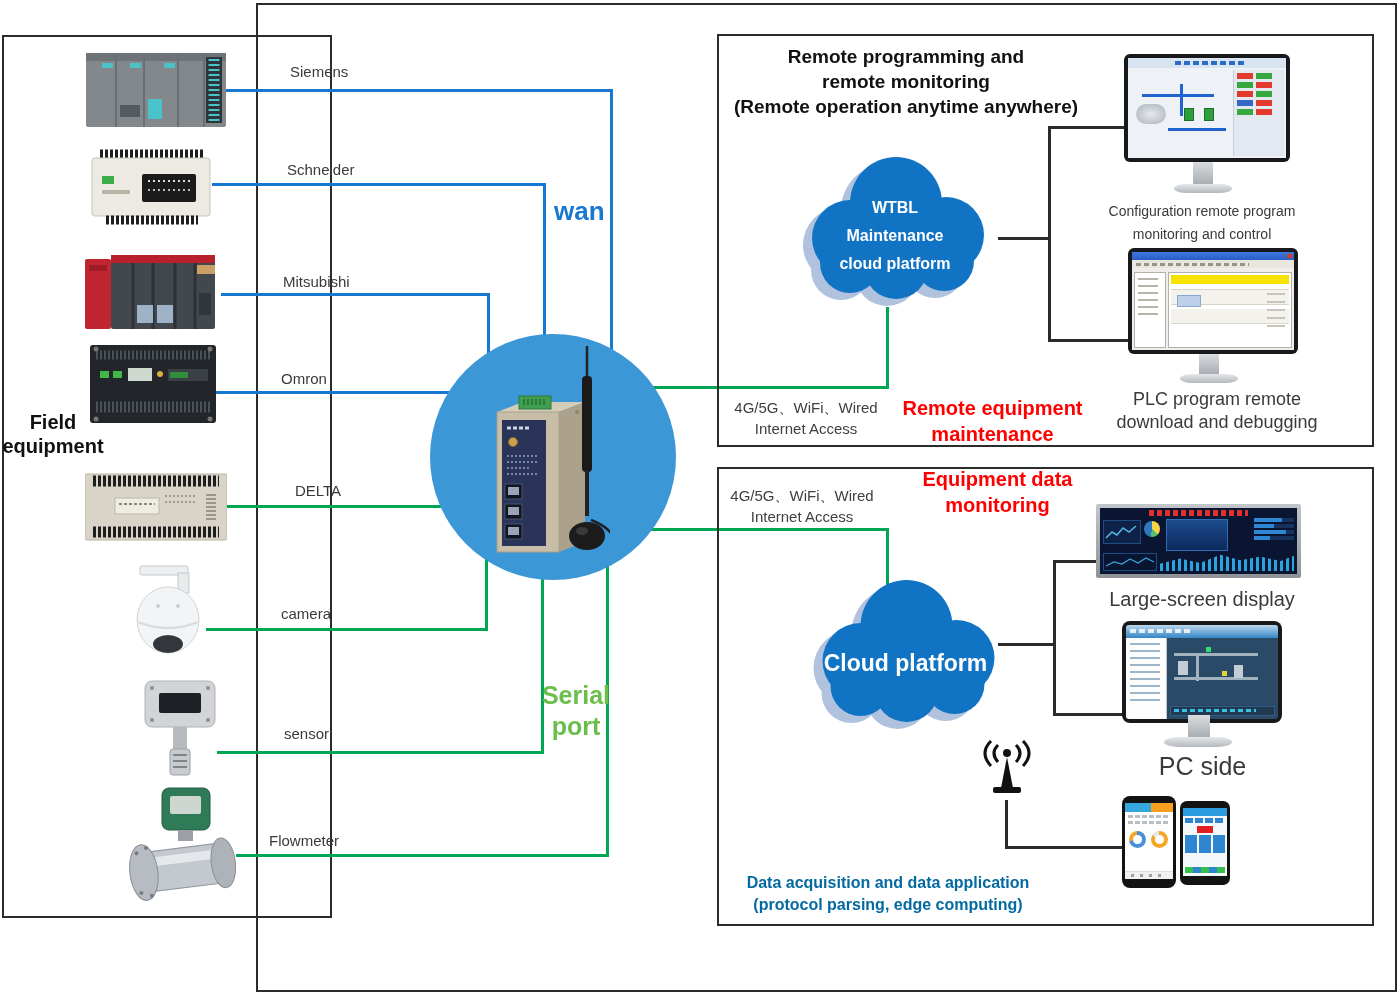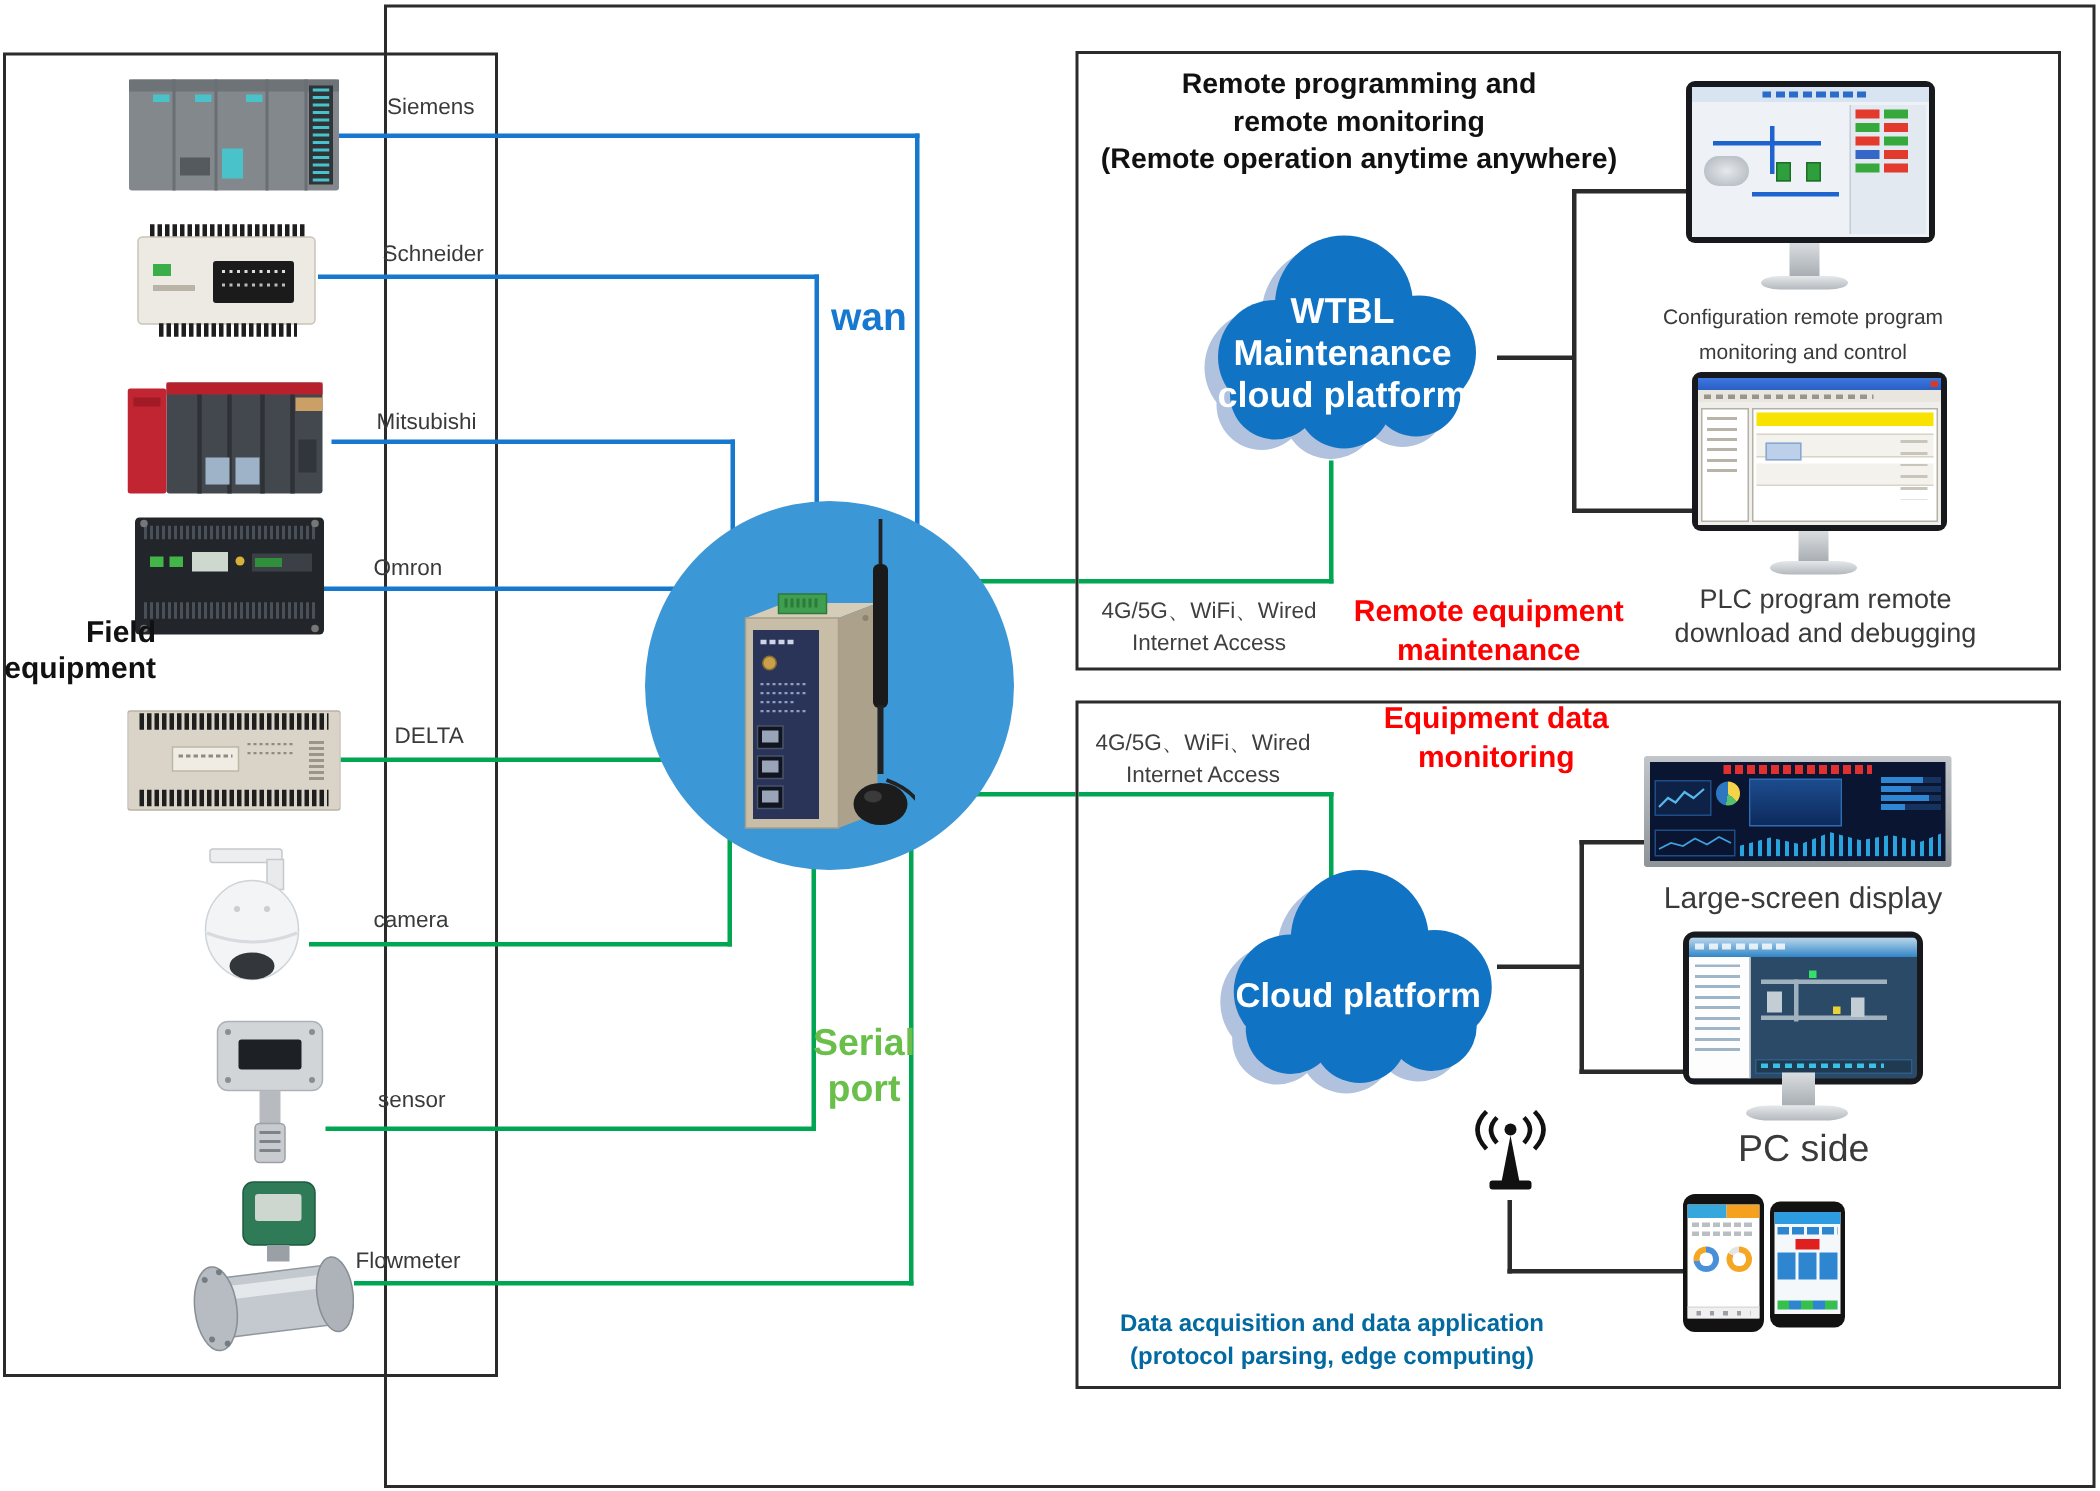--- a/index.html
+++ b/index.html
@@ -15,21 +15,21 @@
          font-family:"Liberation Sans",sans-serif;color:#3a3a3a;}
   .abs{position:absolute;}
   .box{position:absolute;border:2px solid var(--dark);background:transparent;}
   .hline{position:absolute;height:3px;}
   .vline{position:absolute;width:3px;}
   .blue{background:var(--blue);}
   .green{background:var(--green);}
   .darkline{background:var(--dark);}
   .pre{white-space:pre-line;}
   .ctr{text-align:center;}
-  .devlbl{position:absolute;font-size:15px;color:#3a3a3a;}
+  .devlbl{position:absolute;font-size:15px;color:#3a3a3a;margin-left:32px;}
   .caption{position:absolute;color:#3a3a3a;}
   .redlbl{position:absolute;color:var(--red);font-weight:bold;font-size:20px;line-height:26px;text-align:center;white-space:pre-line;}
   .accesslbl{position:absolute;font-size:15px;line-height:21px;color:#3f3f3f;text-align:center;white-space:pre-line;}
   .cloudtxt{position:absolute;inset:0;display:flex;align-items:center;justify-content:center;
             color:#fff;font-weight:bold;text-align:center;white-space:pre-line;}
   
   .mon-frame{position:absolute;background:#17191c;border-radius:6px;padding:4px;}
   .mon-screen{position:relative;width:100%;height:100%;overflow:hidden;}
   .mon-neck{position:absolute;background:linear-gradient(#dadde0,#a8aeb3);}
   .mon-base{position:absolute;background:linear-gradient(#e5e8ea,#b4b9be);border-radius:45%/100%;}
@@ -185,21 +185,21 @@
 
   <div class="devlbl" style="left:258px;top:63px;">Siemens</div>
   <div class="devlbl" style="left:255px;top:161px;">Schneider</div>
   <div class="devlbl" style="left:251px;top:273px;">Mitsubishi</div>
   <div class="devlbl" style="left:249px;top:370px;">Omron</div>
   <div class="devlbl" style="left:263px;top:482px;">DELTA</div>
   <div class="devlbl" style="left:249px;top:605px;">camera</div>
   <div class="devlbl" style="left:252px;top:725px;">sensor</div>
   <div class="devlbl" style="left:237px;top:832px;">Flowmeter</div>
 
-  <div class="abs pre ctr" style="left:2px;top:410px;width:102px;font-size:20px;font-weight:bold;color:#111;line-height:24px;text-align:right;">Field
+  <div class="abs pre ctr" style="left:2px;top:410px;width:102px;font-size:20px;font-weight:bold;color:#111;line-height:24px;">Field
 equipment</div>
 
   <div class="abs" style="left:430px;top:334px;width:246px;height:246px;border-radius:50%;background:var(--circle);"></div>
   <div class="abs" style="left:493px;top:394px;">
     <svg width="100" height="164">
       <polygon points="4,18 30,8 92,8 66,18" fill="#d6cdb8"></polygon>
       <polygon points="66,18 92,8 92,148 66,158" fill="#aca28b"></polygon>
       <rect x="4" y="18" width="62" height="140" fill="#c8bea7" stroke="#a89f8a"></rect>
       <rect x="9" y="26" width="44" height="126" fill="#2a3459"></rect>
       <path d="M14 34 H36" stroke="#cfd4e8" stroke-width="3" stroke-dasharray="4 2"></path>
@@ -253,21 +253,21 @@
       </g>
       <g fill="#1173c4">
         <circle cx="62" cy="95" r="38"></circle>
           <circle cx="108" cy="60" r="46"></circle>
           <circle cx="158" cy="92" r="38"></circle>
         <circle cx="62" cy="120" r="30"></circle>
           <circle cx="108" cy="124" r="32"></circle>
           <circle cx="156" cy="118" r="30"></circle>
       </g>
     </svg>
-    <div class="cloudtxt" style="font-size:24px;line-height:28px;padding-top:18px;">WTBL
+    <div class="cloudtxt" style="font-size:16px;line-height:28px;padding-top:18px;">WTBL
 Maintenance
 cloud platform</div>
   </div>
 
   <div class="hline darkline" style="left:998px;top:237px;width:52px;"></div>
   <div class="vline darkline" style="left:1048px;top:126px;height:216px;"></div>
   <div class="hline darkline" style="left:1048px;top:126px;width:78px;"></div>
   <div class="hline darkline" style="left:1048px;top:339px;width:82px;"></div>
 
   <div class="mon-frame" style="left:1124px;top:54px;width:158px;height:100px;">

